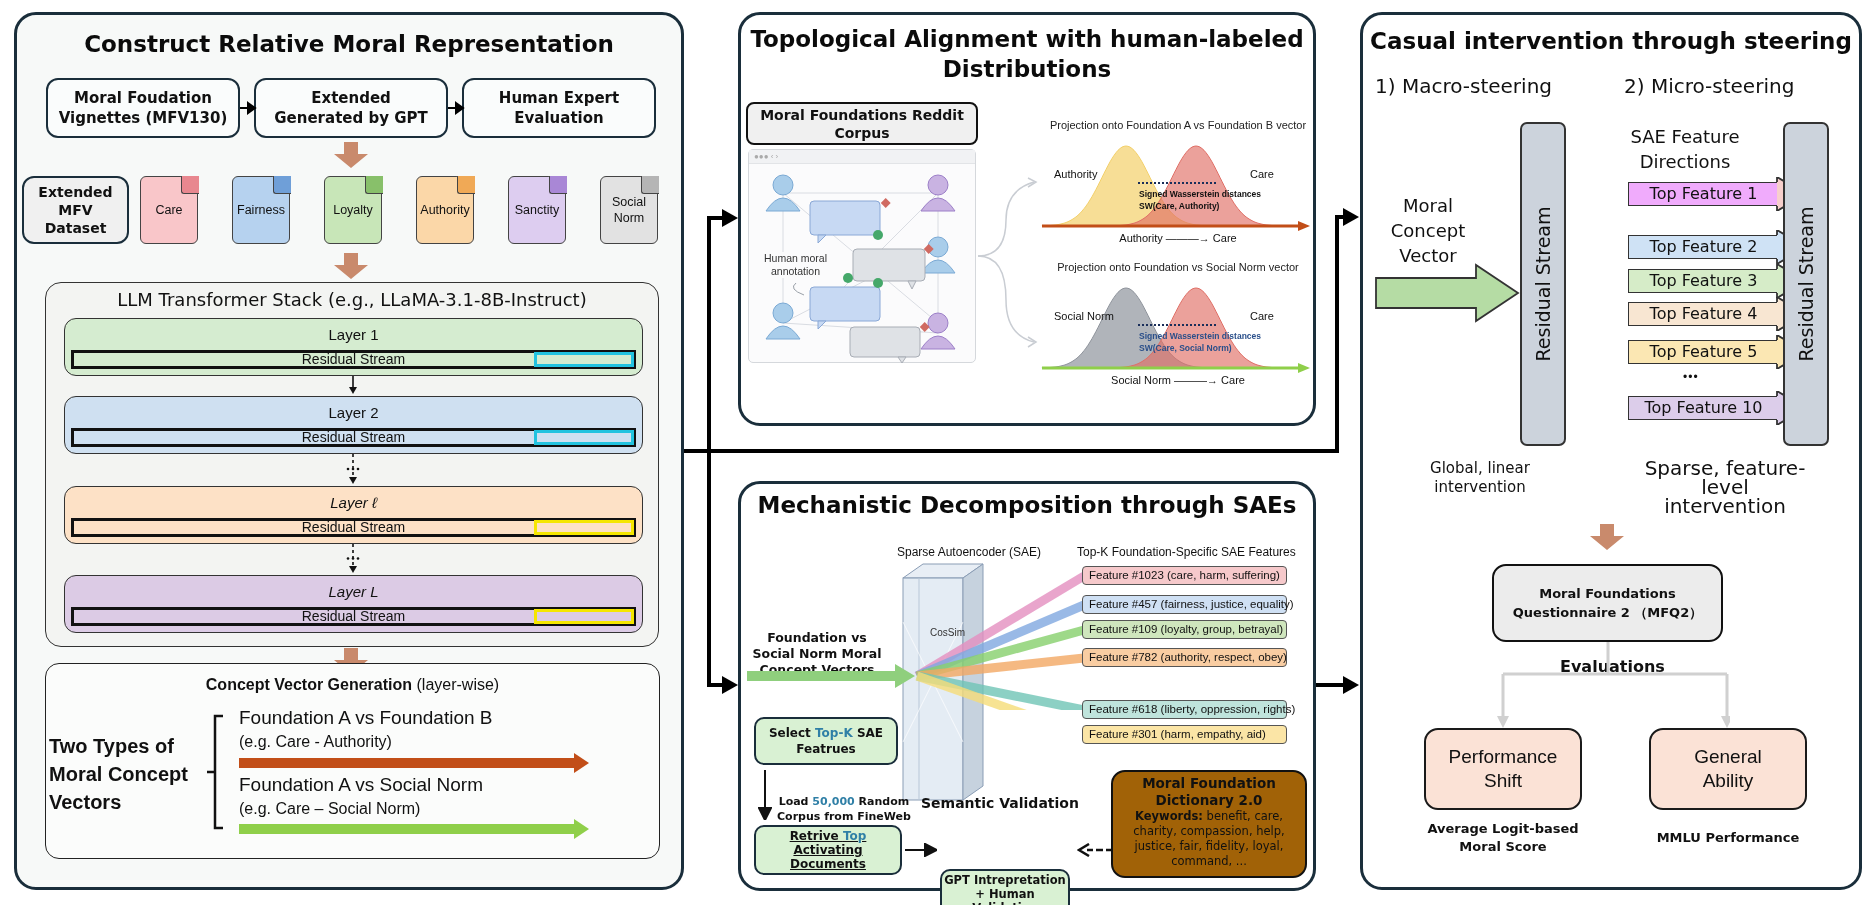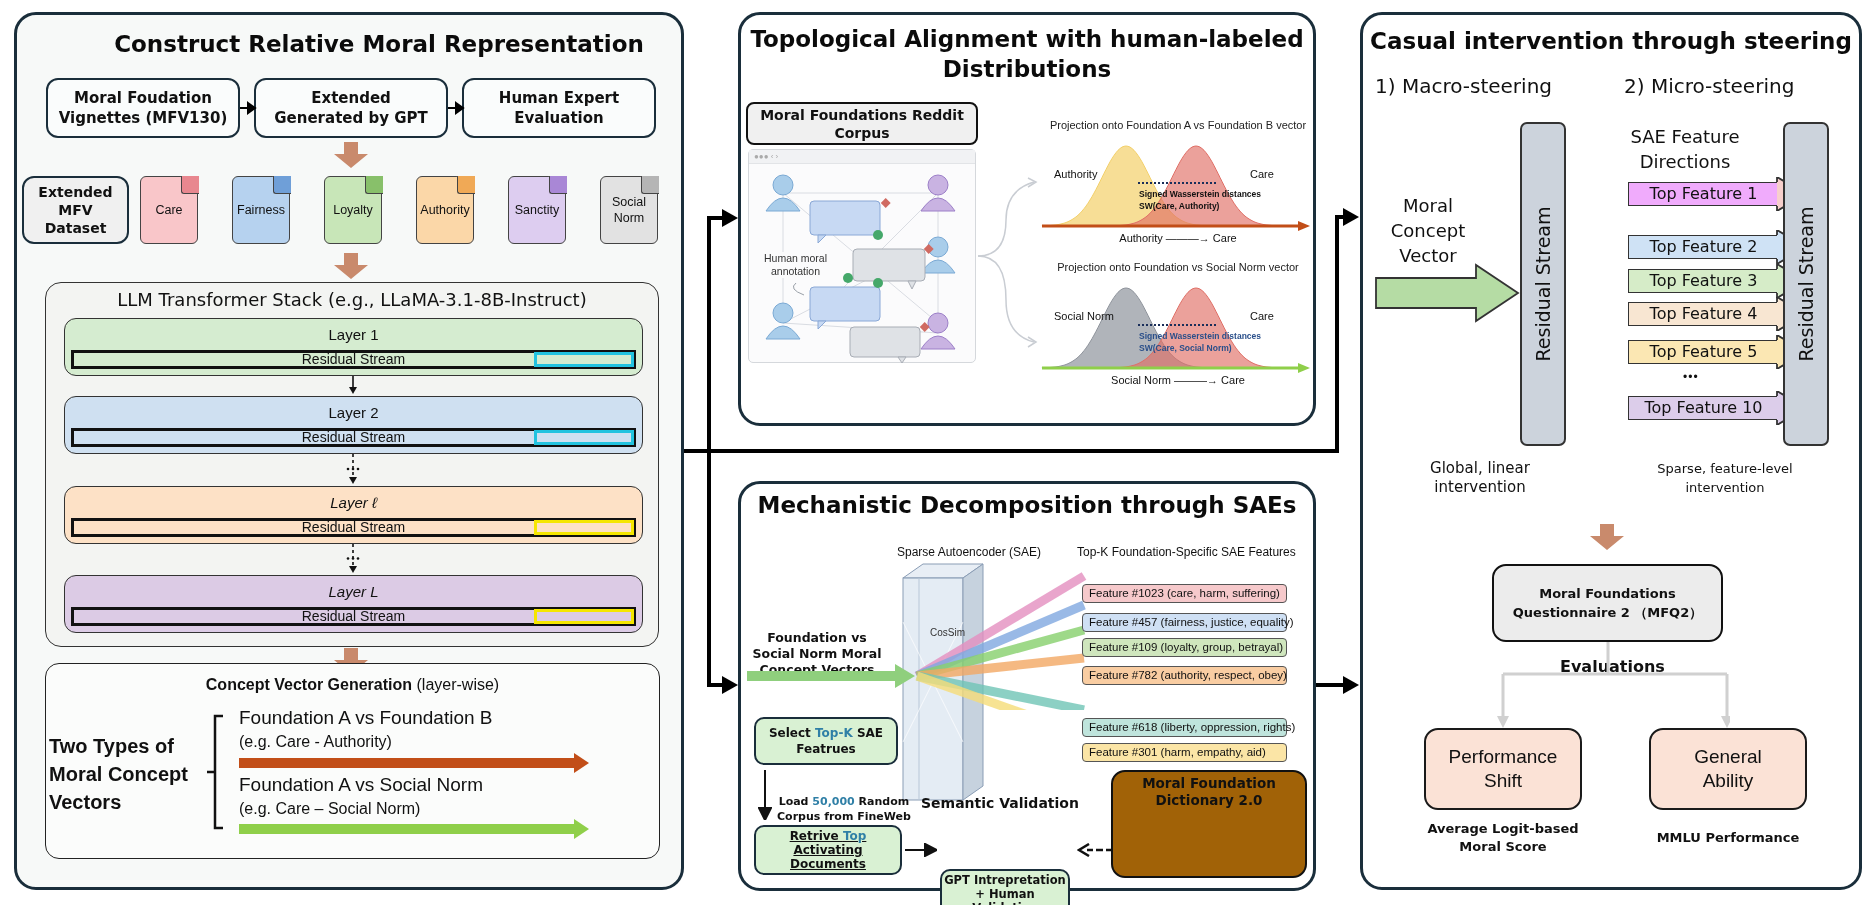--- a/index.html
+++ b/index.html
@@ -9,35 +9,35 @@
   .panel { position: absolute; border: 3px solid #1a2e3b; border-radius: 22px; background: #f7f9f8; }
   .panel-title { position: absolute; left: 0; right: 0; text-align: center; font-family: "DejaVu Sans", sans-serif; font-weight: bold; color: #0b0b0b; }
   .rbox { position: absolute; border: 2.5px solid #1a2e3b; border-radius: 12px; background: #fafcfc; display: flex; align-items: center; justify-content: center; text-align: center; font-family: "DejaVu Sans", sans-serif; font-weight: bold; font-size: 15px; line-height: 20px; white-space: pre-line; }
   .doc { position: absolute; width: 58px; height: 68px; border: 1.5px solid #444; border-radius: 6px; display: flex; align-items: center; justify-content: center; text-align: center; font-size: 12.5px; line-height: 16px; white-space: pre-line; clip-path: polygon(0 0, 70% 0, 100% 26%, 100% 100%, 0 100%); }
   .doc-fold { position: absolute; width: 18px; height: 18px; border-left: 1.5px solid #444; border-bottom: 1.5px solid #444; border-bottom-left-radius: 3px; }
   .layer { position: absolute; left: 64px; width: 579px; height: 58px; border: 1.5px solid #333; border-radius: 12px; padding-left: 8px; }
   .layer-name { position: absolute; left: 0; right: 0; top: 7px; text-align: center; font-size: 15px; }
   .rstream { position: absolute; left: 6px; right: 6px; top: 31px; height: 19px; border: 3px solid #111; font-size: 14px; text-align: center; line-height: 13px; }
   .rstream .hl { position: absolute; right: -1px; top: -1px; width: 100px; height: 15px; border: 3px solid #22c3e0; }
   .brown-arrow { position: absolute; width: 34px; height: 26px; }
-  .feat-box { position: absolute; left: 1082px; width: 205px; height: 19px; border: 1.5px solid #555; border-radius: 4px; font-size: 11.5px; line-height: 16px; padding-left: 6px; white-space: nowrap; margin-top: 18px; }
+  .feat-box { position: absolute; left: 1082px; width: 205px; height: 19px; border: 1.5px solid #555; border-radius: 4px; font-size: 11.5px; line-height: 16px; padding-left: 6px; white-space: nowrap; }
   .green-box { position: absolute; border: 2px solid #1a2e3b; border-radius: 10px; background: #d9f1d3; display: flex; align-items: center; justify-content: center; text-align: center; font-family: "DejaVu Sans", sans-serif; font-weight: bold; font-size: 12px; line-height: 16px; }
   .feat-arrow { position: absolute; left: 1628px; height: 34px; }
   .feat-arrow .body { position: absolute; left: 0; top: 5px; width: 150px; height: 24px; border: 1.8px solid #333; border-right: none; font-family: "DejaVu Sans", sans-serif; font-size: 16px; line-height: 21px; text-align: center; }
   .feat-arrow svg { position: absolute; left: 148px; top: 0; }
   .eval-box { position: absolute; width: 158px; height: 82px; border: 2px solid #1a1a1a; border-radius: 14px; background: #fbe2d6; display: flex; align-items: center; justify-content: center; text-align: center; font-size: 19px; line-height: 24px; white-space: pre-line; }
   .caption { position: absolute; text-align: center; font-family: "DejaVu Sans", sans-serif; white-space: pre-line; }
   .conn { position: absolute; background: #000; }
   svg text { font-family: "Liberation Sans", sans-serif; }
 </style>
 </head>
 <body>
 
 <div class="panel" style="left:14px; top:12px; width:670px; height:878px;"></div>
-<div class="panel-title" style="left:14px; width:670px; right:auto; top:31px; font-size:23px;margin-left:30px;">Construct Relative Moral Representation</div>
+<div class="panel-title" style="left:14px; width:670px; right:auto; top:31px; font-size:23px;">Construct Relative Moral Representation</div>
 
 <div class="rbox" style="left:46px; top:78px; width:194px; height:60px;">Moral Foudation
 Vignettes (MFV130)</div>
 <div class="rbox" style="left:254px; top:78px; width:194px; height:60px;">Extended
 Generated by GPT</div>
 <div class="rbox" style="left:462px; top:78px; width:194px; height:60px;">Human Expert
 Evaluation</div>
 <svg class="abs" style="left:238px; top:98px;" width="430" height="20">
   <path d="M2 10 H12 M10 5 L17 10 L10 15 Z" stroke="#000" stroke-width="2" fill="#000"></path>
   <path d="M210 10 H220 M218 5 L225 10 L218 15 Z" stroke="#000" stroke-width="2" fill="#000"></path>
@@ -326,20 +326,24 @@
 <div class="green-box" style="left:940px; top:869px; width:130px; height:50px; white-space:pre-line; font-size:11.5px; line-height:14px;">GPT Intrepretation
 + Human
 Validation</div>
 <svg class="abs" style="left:1077px; top:843px;" width="36" height="14">
     <path d="M36 7 H10" stroke="#111" stroke-width="2.5" stroke-dasharray="7 3" fill="none"></path>
     <path d="M12 1 L2 7 L12 13" stroke="#111" stroke-width="2.5" fill="none"></path>
   </svg>
 <div class="abs" style="left:1111px; top:770px; width:196px; height:108px; border:2px solid #111; border-radius:14px; background:#a16207; text-align:center; font-family:'DejaVu Sans',sans-serif;">
   <div style="font-weight:bold; font-size:13.5px; line-height:17px; margin-top:3px; white-space:pre-line;">Moral Foundation
 Dictionary 2.0</div>
+  <div style="font-size:11.5px; line-height:15px; white-space:pre-line;"><b>Keywords:</b><span> benefit, care,
+charity, compassion, help,
+justice, fair, fidelity, loyal,
+command, ...</span></div>
 </div>
 
 <div class="panel" style="left:1360px; top:12px; width:502px; height:878px; background:#ffffff;"></div>
 <div class="panel-title" style="left:1360px; width:502px; right:auto; top:28px; font-size:23px;">Casual intervention through steering</div>
 <div class="abs" style="left:1375px; top:74px; font-family:'DejaVu Sans',sans-serif; font-size:20px;">1) Macro-steering</div>
 <div class="abs" style="left:1624px; top:74px; font-family:'DejaVu Sans',sans-serif; font-size:20px;">2) Micro-steering</div>
 
 <div class="abs" style="left:1382px; top:193px; width:92px; text-align:center; font-family:'DejaVu Sans',sans-serif; font-size:18px; line-height:25px; white-space:pre-line;">Moral
 Concept
 Vector</div>
@@ -390,21 +394,21 @@
       </svg>
     </div>
   </div>
 <div class="abs" style="left:1683px; top:370px; font-size:12px; letter-spacing:1px;">•••</div>
 
 <div class="abs" style="left:1783px; top:122px; width:46px; height:324px; border:2px solid #333; border-radius:7px; background:#ccd3dc;"></div>
 <div class="abs" style="left:1806px; top:284px; transform:translate(-50%,-50%) rotate(-90deg); font-family:'DejaVu Sans',sans-serif; font-size:19px; white-space:nowrap;">Residual Stream</div>
 
 <div class="caption" style="left:1400px; top:459px; width:160px; font-size:15px; line-height:19px;">Global, linear
 intervention</div>
-<div class="caption" style="left:1640px; top:459px; width:170px; font-size:13px; line-height:19px;">Sparse, feature-level
+<div class="caption" style="left:1640px; top:459px; width:170px; font-size:20px; line-height:19px;">Sparse, feature-level
 intervention</div>
 
 <svg class="brown-arrow" style="left:1590px; top:524px;" viewBox="0 0 34 26">
     <path d="M10 0 H24 V12 H34 L17 26 L0 12 H10 Z" fill="#c98a6c"></path>
   </svg>
 <div class="rbox" style="left:1492px; top:564px; width:231px; height:78px; background:#ececec; border-color:#111; border-width:2px; border-radius:14px; font-size:13px; line-height:19px;">Moral Foundations
 Questionnaire 2 （MFQ2）</div>
 <div class="abs" style="left:1560px; top:657px; font-family:'DejaVu Sans',sans-serif; font-weight:bold; font-size:16px;">Evaluations</div>
 <svg class="abs" style="left:1490px; top:642px;" width="240" height="88">
   <path d="M118 0 V32 M13 32 H237 M13 32 V78 M237 32 V78" stroke="#d0d0d0" stroke-width="3" fill="none"></path>

